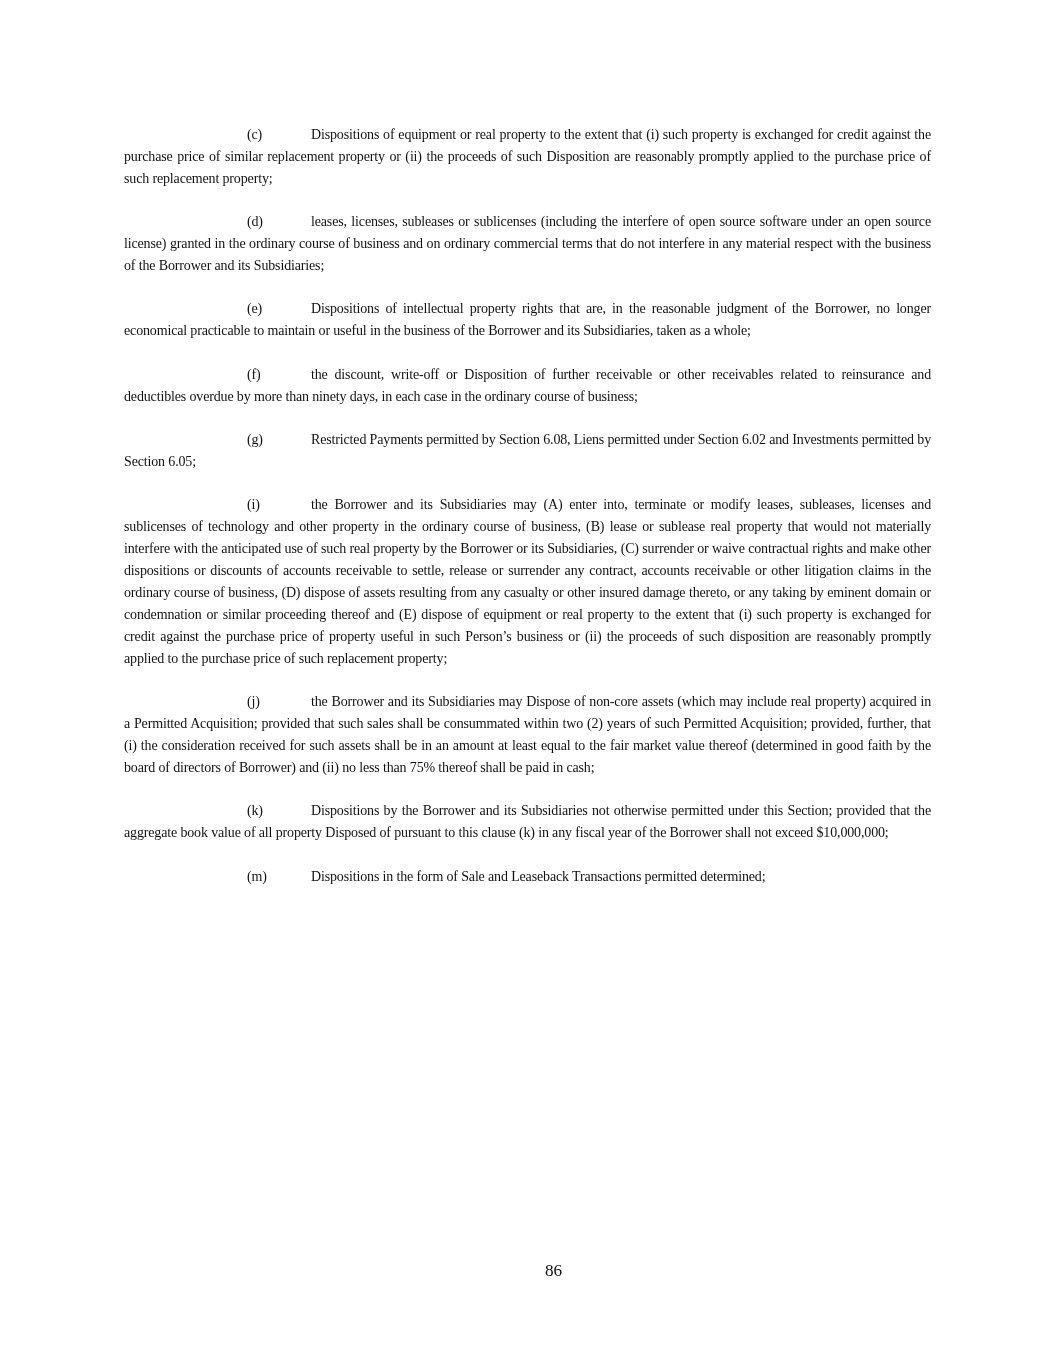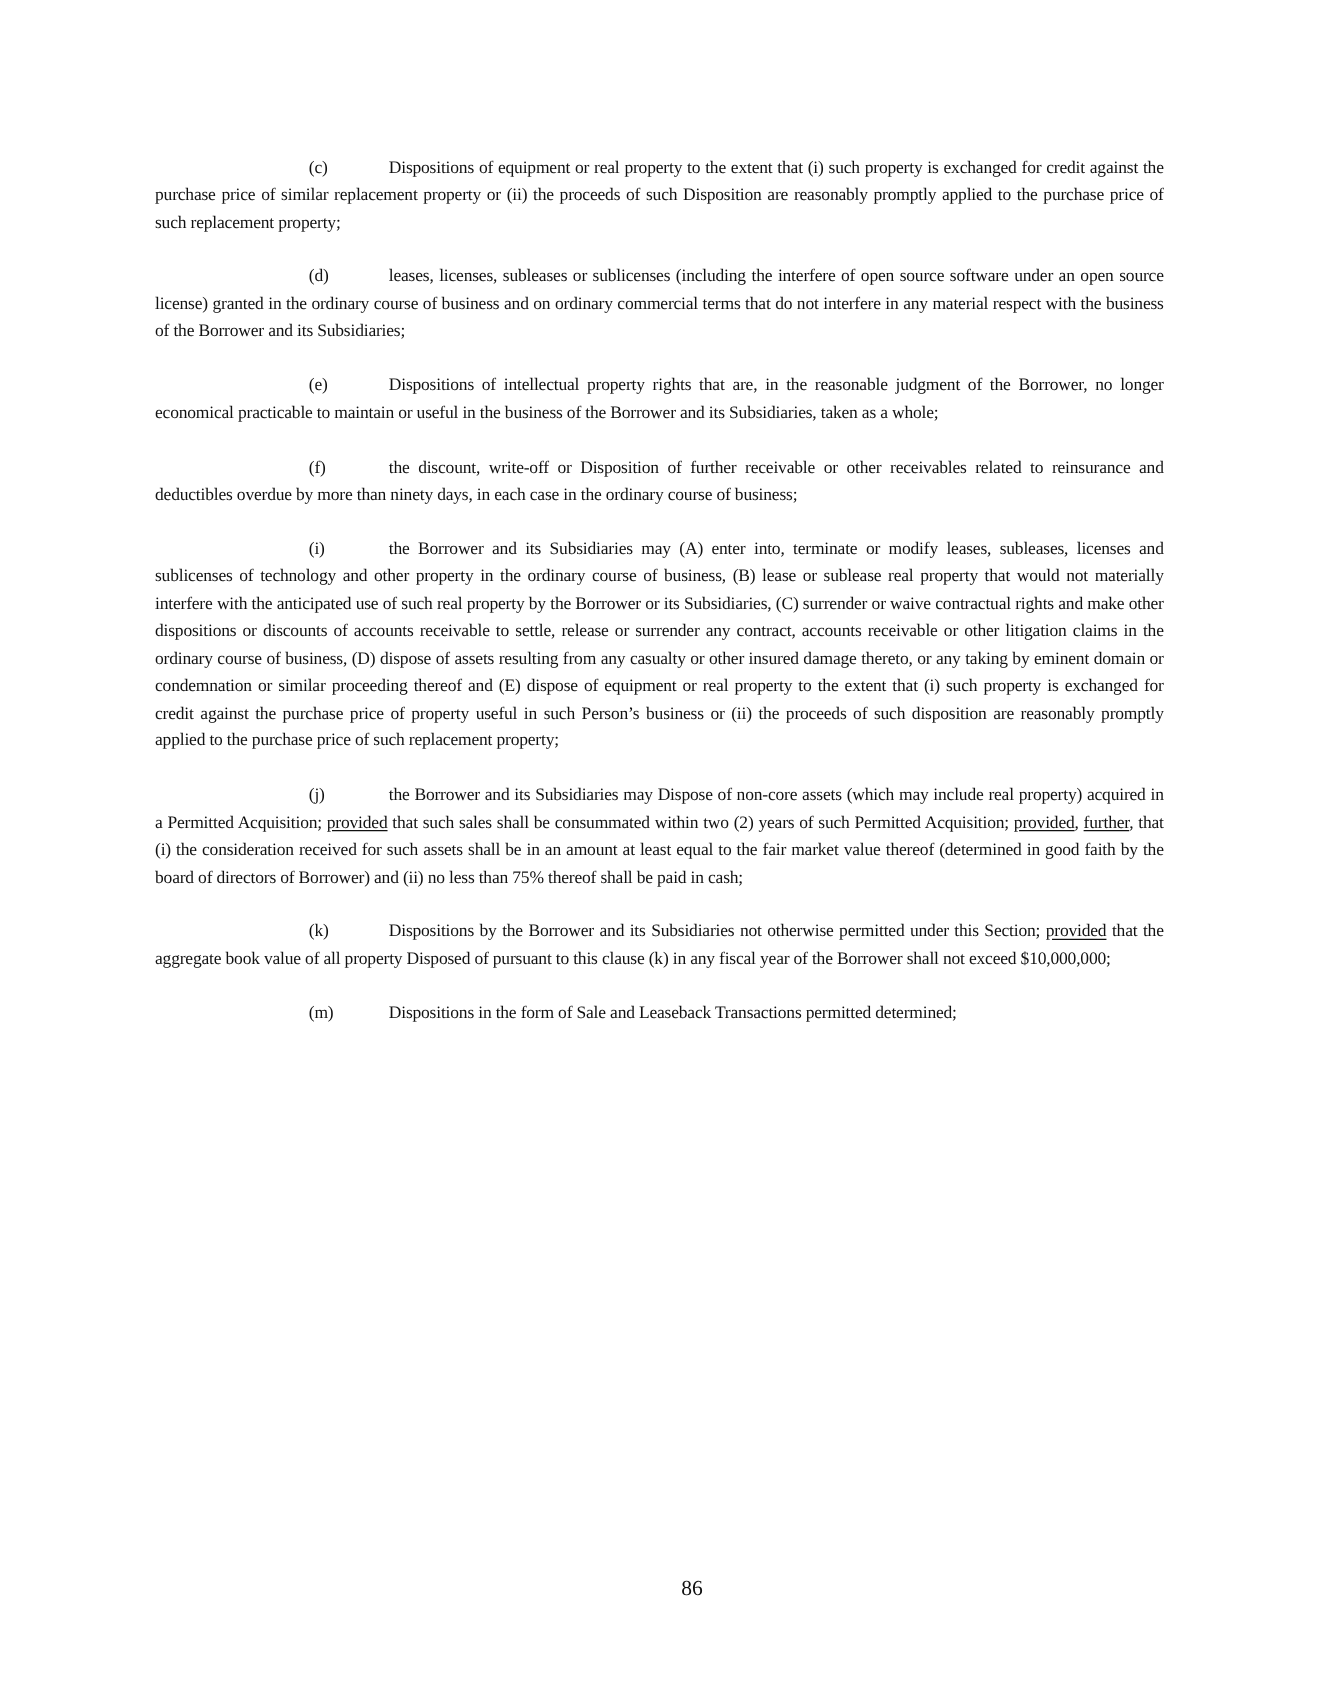--- a/index.html
+++ b/index.html
@@ -27,21 +27,20 @@
       text-align: justify;
       margin: 0 0 21.5px 0;
       letter-spacing: -0.15px;
     }
     .label {
       display: inline-block;
       margin-left: 123px;
       width: 64px;
     }
     .u {
-      text-decoration: underline;
       text-underline-offset: 2px;
     }
     .page-number {
       position: absolute;
       left: 0;
       width: 1055px;
       top: 1260px;
       text-align: center;
       font-size: 17.2px;
       line-height: 22px;
@@ -54,20 +53,21 @@
 <div class="page">
 
   <p class="para"><span class="label">(c)</span><span>Dispositions of equipment or real property to the extent that (i) such property is exchanged for credit against the purchase price of similar replacement property or (ii) the proceeds of such Disposition are reasonably promptly applied to the purchase price of such replacement property;</span></p>
 
   <p class="para"><span class="label">(d)</span><span>leases, licenses, subleases or sublicenses (including the interfere of open source software under an open source license) granted in the ordinary course of business and on ordinary commercial terms that do not interfere in any material respect with the business of the Borrower and its Subsidiaries;</span></p>
 
   <p class="para"><span class="label">(e)</span><span>Dispositions of intellectual property rights that are, in the reasonable judgment of the Borrower, no longer economical practicable to maintain or useful in the business of the Borrower and its Subsidiaries, taken as a whole;</span></p>
 
   <p class="para"><span class="label">(f)</span><span>the discount, write-off or Disposition of further receivable or other receivables related to reinsurance and deductibles overdue by more than ninety days, in each case in the ordinary course of business;</span></p>
 
+  <p class="para"><span class="label">(g)</span><span>Restricted Payments permitted by Section 6.08, Liens permitted under Section 6.02 and Investments permitted by Section 6.05;</span></p>
 
 
   <p class="para"><span class="label">(i)</span><span>the Borrower and its Subsidiaries may (A) enter into, terminate or modify leases, subleases, licenses and sublicenses of technology and other property in the ordinary course of business, (B) lease or sublease real property that would not materially interfere with the anticipated use of such real property by the Borrower or its Subsidiaries, (C) surrender or waive contractual rights and make other dispositions or discounts of accounts receivable to settle, release or surrender any contract, accounts receivable or other litigation claims in the ordinary course of business, (D) dispose of assets resulting from any casualty or other insured damage thereto, or any taking by eminent domain or condemnation or similar proceeding thereof and (E) dispose of equipment or real property to the extent that (i) such property is exchanged for credit against the purchase price of property useful in such Person’s business or (ii) the proceeds of such disposition are reasonably promptly applied to the purchase price of such replacement property;</span></p>
 
   <p class="para"><span class="label">(j)</span><span>the Borrower and its Subsidiaries may Dispose of non-core assets (which may include real property) acquired in a Permitted Acquisition; </span><span class="u">provided</span><span> that such sales shall be consummated within two (2) years of such Permitted Acquisition; </span><span class="u">provided</span><span>, </span><span class="u">further</span><span>, that (i) the consideration received for such assets shall be in an amount at least equal to the fair market value thereof (determined in good faith by the board of directors of Borrower) and (ii) no less than 75% thereof shall be paid in cash;</span></p>
 
   <p class="para"><span class="label">(k)</span><span>Dispositions by the Borrower and its Subsidiaries not otherwise permitted under this Section; </span><span class="u">provided</span><span> that the aggregate book value of all property Disposed of pursuant to this clause (k) in any fiscal year of the Borrower shall not exceed $10,000,000;</span></p>
 
 
   <p class="para"><span class="label">(m)</span><span>Dispositions in the form of Sale and Leaseback Transactions permitted determined;</span></p>

